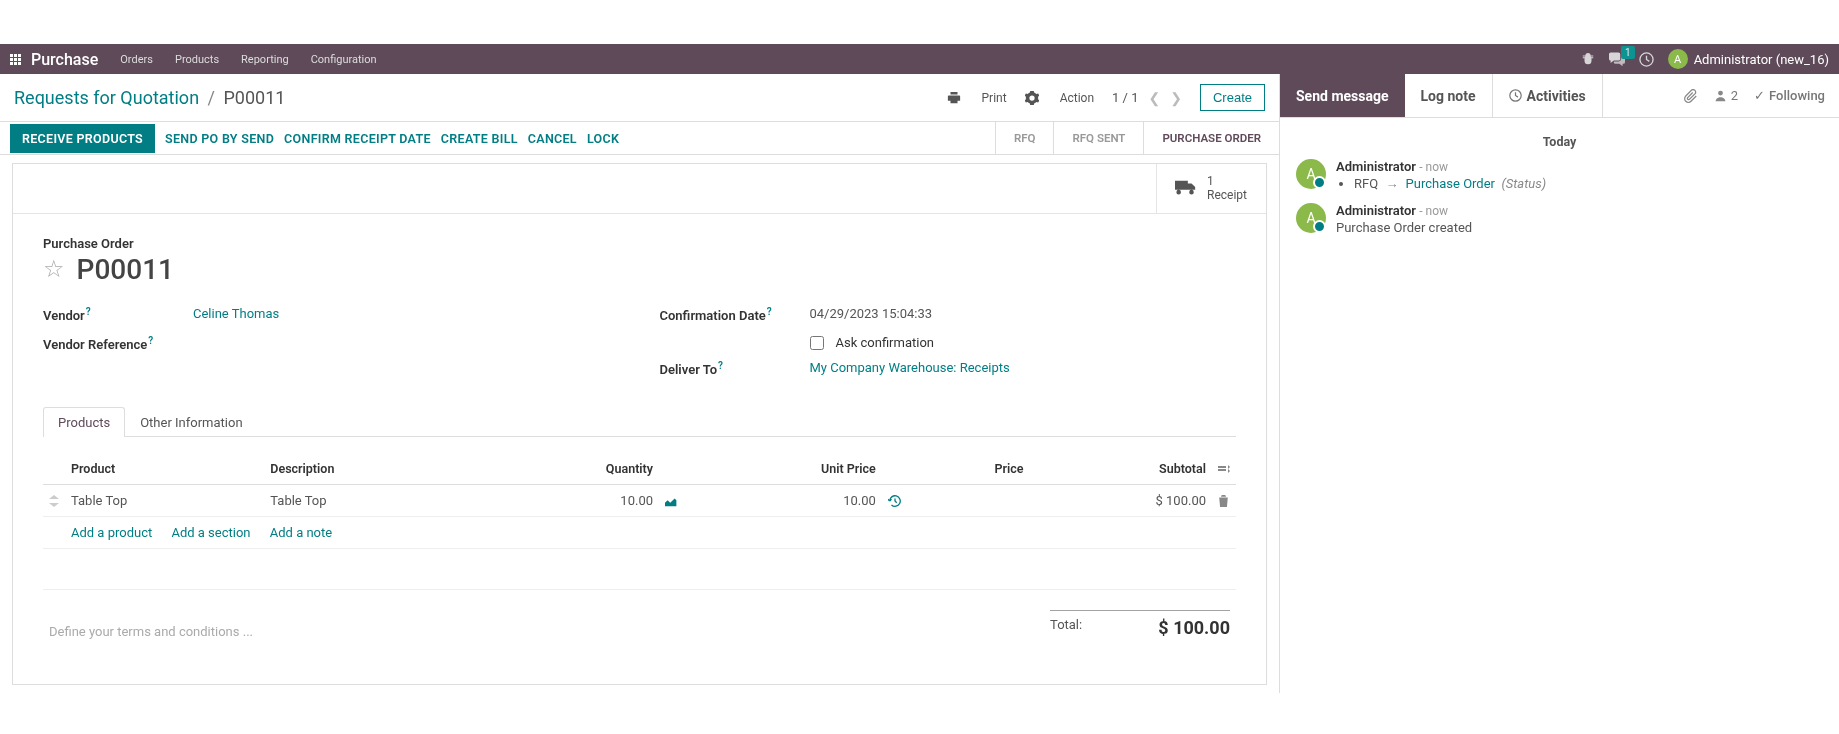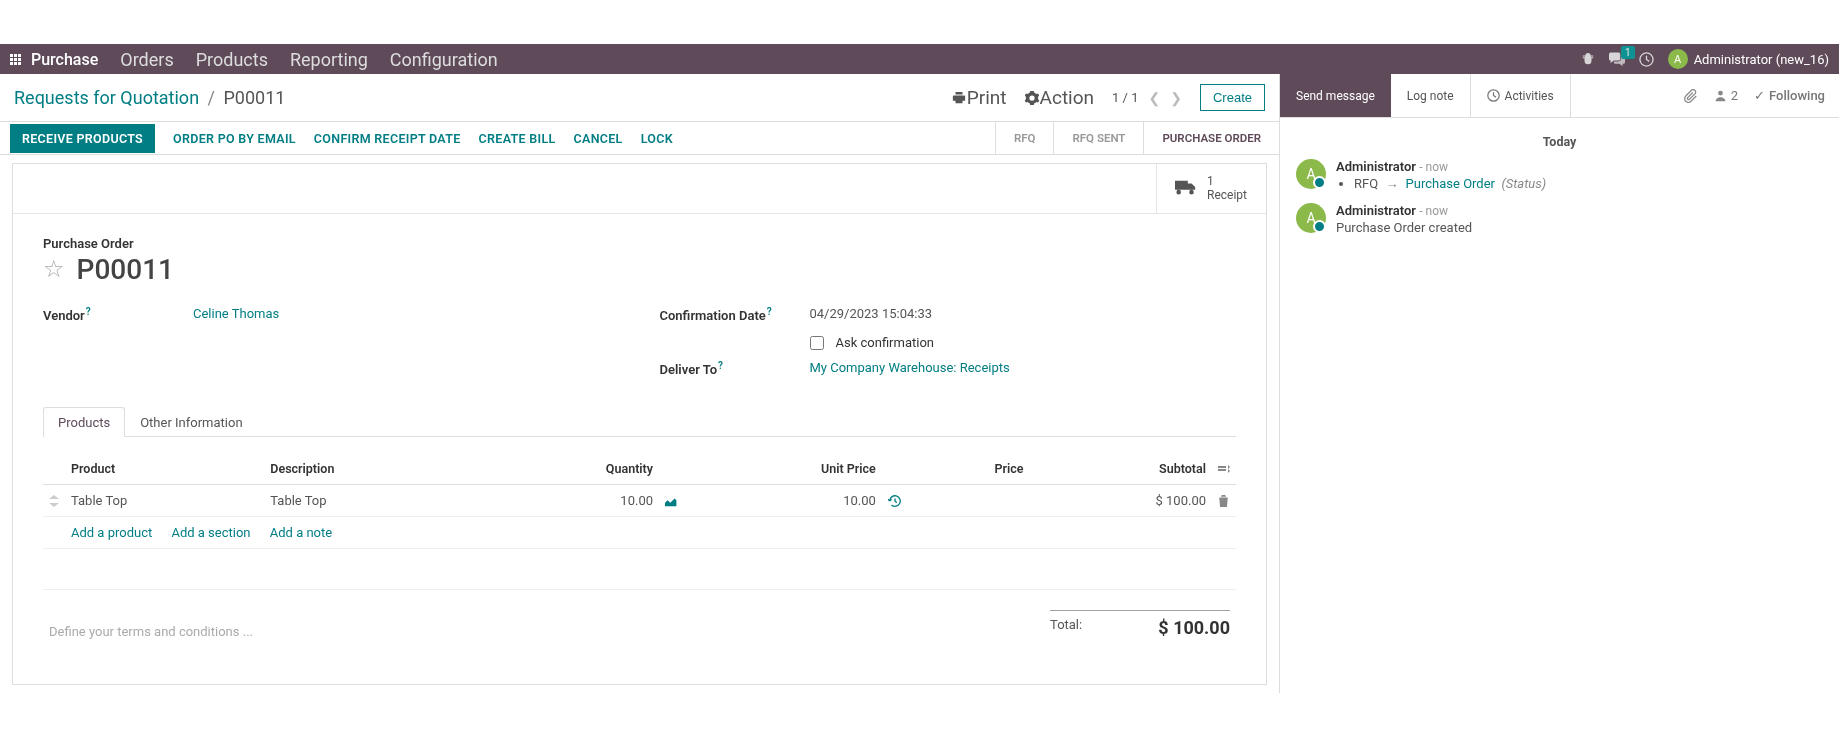--- a/index.html
+++ b/index.html
@@ -3,46 +3,46 @@
 <meta charset="utf-8">
 <style>
   * { box-sizing: border-box; margin: 0; padding: 0; }
   body { font-family: -apple-system, BlinkMacSystemFont, "Segoe UI", Roboto, "Helvetica Neue", Arial, sans-serif; font-size: 13px; color: #333; background: #fff; }
   
   
   .top-nav { background: #5f4a5a; height: 30px; display: flex; align-items: center; padding: 0 10px; color: #fff; margin-top: 44px; }
   .apps-icon { display: grid; grid-template-columns: repeat(3, 3px); grid-template-rows: repeat(3, 3px); gap: 1px; margin-right: 10px; cursor: pointer; }
   .apps-icon span { background: #fff; }
   .app-name { font-size: 16px; font-weight: 500; margin-right: 22px; }
-  .nav-item { margin-right: 22px; font-size: 18px; cursor: pointer; color: #ddd; }
+  .nav-item { margin-right: 22px; font-size: 11px; cursor: pointer; color: #ddd; }
   .nav-right { margin-left: auto; display: flex; align-items: center; gap: 14px; }
   .nav-icon { cursor: pointer; opacity: 0.85; display: flex; align-items: center; }
   .chat-wrap { position: relative; }
   .chat-badge { position: absolute; top: -6px; right: -10px; background: #00a09d; color: #fff; border-radius: 2px; padding: 0 4px; font-size: 10px; line-height: 13px; }
   .user-pill { display: flex; align-items: center; cursor: pointer; }
   .avatar { width: 20px; height: 20px; border-radius: 50%; background: #8bb94a; color: #fff; display: flex; align-items: center; justify-content: center; font-size: 11px; margin-right: 6px; }
   
   .main-wrap { display: flex; }
   .left-pane { flex: 1; min-width: 0; }
   .right-pane { width: 560px; border-left: 1px solid #ddd; }
 
   
   .breadcrumb-row { display: flex; align-items: center; padding: 10px 14px; }
   .breadcrumb { font-size: 18px; color: #017e84; }
   .breadcrumb .current { color: #555; }
   .breadcrumb .sep { color: #888; margin: 0 4px; }
   .bc-actions { margin-left: auto; display: flex; align-items: center; gap: 18px; }
-  .bc-action { display: flex; align-items: center; gap: 1px; cursor: pointer; color: #555; font-size: 19px; }
+  .bc-action { display: flex; align-items: center; gap: 21px; cursor: pointer; color: #555; font-size: 12px; }
   .pager { display: flex; align-items: center; gap: 10px; color: #555; }
   .pager .chev { color: #bbb; cursor: pointer; font-size: 14px; }
   .btn-create { border: 1px solid #017e84; color: #017e84; padding: 5px 12px; background: #fff; cursor: pointer; font-size: 13px; }
 
   
   .statusbar { display: flex; align-items: stretch; border-top: 1px solid #ddd; border-bottom: 1px solid #ddd; height: 34px; }
-  .status-buttons { display: flex; align-items: center; padding-left: 10px; gap: 18px; justify-content: center; }
+  .status-buttons { display: flex; align-items: center; padding-left: 10px; gap: 10px; justify-content: center; }
   .status-btn { color: #017e84; font-size: 12.5px; font-weight: 600; cursor: pointer; letter-spacing: 0.3px; }
   .status-btn.primary { background: #017e84; color: #fff; padding: 7px 12px; }
   .status-stages { margin-left: auto; display: flex; align-items: center; }
   .stage { padding: 0 18px; height: 100%; display: flex; align-items: center; font-size: 11.5px; font-weight: 600; color: #999; position: relative; border-left: 1px solid #ddd; }
   .stage.active { color: #5f4a5a; }
   
   
   .form-sheet { margin: 8px 12px; border: 1px solid #ddd; background: #fff; }
   .button-box { display: flex; justify-content: flex-end; border-bottom: 1px solid #e5e5e5; }
   .stat-button { border-left: 1px solid #e5e5e5; padding: 10px 18px; display: flex; align-items: center; gap: 10px; cursor: pointer; min-width: 110px; }
@@ -82,21 +82,21 @@
 
   .footer-area { display: flex; padding: 20px 6px 30px; align-items:flex-start; border-top: 1px solid #eee; margin-top: 40px;}
   .terms { flex: 1; color: #aaa; font-size: 13px; padding-top: 14px; }
   .totals { width: 180px; text-align: right; }
   .totals .trow { display: flex; justify-content: space-between; padding: 6px 0; border-top: 1px solid #a3a3a3; }
   .totals .label { font-size: 13px; color: #555; }
   .totals .val { font-size: 18px; font-weight: 700; color: #333; }
 
   
   .chatter-top { display: flex; align-items: stretch; border-bottom: 1px solid #ddd; height: 44px; }
-  .chatter-btn { display: flex; align-items: center; padding: 0 16px; font-size: 12px; cursor: pointer; border-right: 1px solid #ddd; color: #555; gap: 5px;}
+  .chatter-btn { display: flex; align-items: center; padding: 0 16px; font-size: 14px; cursor: pointer; border-right: 1px solid #ddd; color: #555; gap: 5px; font-weight: bold;}
   .chatter-btn.primary { background: #5f4a5a; color: #fff; border: none; }
   .chatter-right { margin-left: auto; display: flex; align-items: center; gap: 16px; padding-right: 14px; }
   .chatter-right .item { display: flex; align-items: center; gap: 4px; color: #777; font-size: 13px; cursor:pointer; }
   .following { color: #3a9d3a; font-weight: 500; }
   .following::before { content: "✓ "; }
 
   .log-body { padding: 12px 16px; }
   .log-date { text-align: center; font-size: 12.5px; font-weight: 700; color: #555; margin: 4px 0 10px; }
   .log-item { display: flex; gap: 10px; margin-bottom: 12px; }
   .log-avatar { width: 30px; height: 30px; border-radius: 50%; background: #8bb94a; color: #fff; display:flex; align-items:center; justify-content:center; font-size: 14px; position: relative; flex-shrink:0;}
@@ -186,21 +186,21 @@
       <span class="chev">❮</span>
       <span class="chev">❯</span>
     </div>
     <button class="btn-create">Create</button>
   </div>
 </div>
 
 <div class="statusbar">
   <div class="status-buttons">
     <span class="status-btn primary">RECEIVE PRODUCTS</span>
-    <span class="status-btn">ORDER PO BY EMAIL</span>
+    <span class="status-btn">SEND PO BY SEND</span>
     <span class="status-btn">CONFIRM RECEIPT DATE</span>
     <span class="status-btn">CREATE BILL</span>
     <span class="status-btn">CANCEL</span>
     <span class="status-btn">LOCK</span>
   </div>
   <div class="status-stages">
     <div class="stage">RFQ</div>
     <div class="stage">RFQ SENT</div>
     <div class="stage active">PURCHASE ORDER</div>
   </div>
@@ -228,20 +228,24 @@
         <span class="star-icon">☆</span>
         <span class="doc-title">P00011</span>
       </div>
     </div>
 
     <div class="form-grid">
       <div class="col">
         <div class="field-row">
           <div class="field-label"><span>Vendor</span><span class="help">?</span></div>
           <div class="field-val"><a href="#">Celine Thomas</a></div>
+        </div>
+        <div class="field-row">
+          <div class="field-label"><span>Vendor Reference</span><span class="help">?</span></div>
+          <div class="field-val"></div>
         </div>
       </div>
       <div class="col">
         <div class="field-row">
           <div class="field-label"><span>Confirmation Date</span><span class="help">?</span></div>
           <div class="field-val">04/29/2023 15:04:33</div>
         </div>
         <div class="checkbox-row">
           <input type="checkbox" style="">
           <span>Ask confirmation</span>

